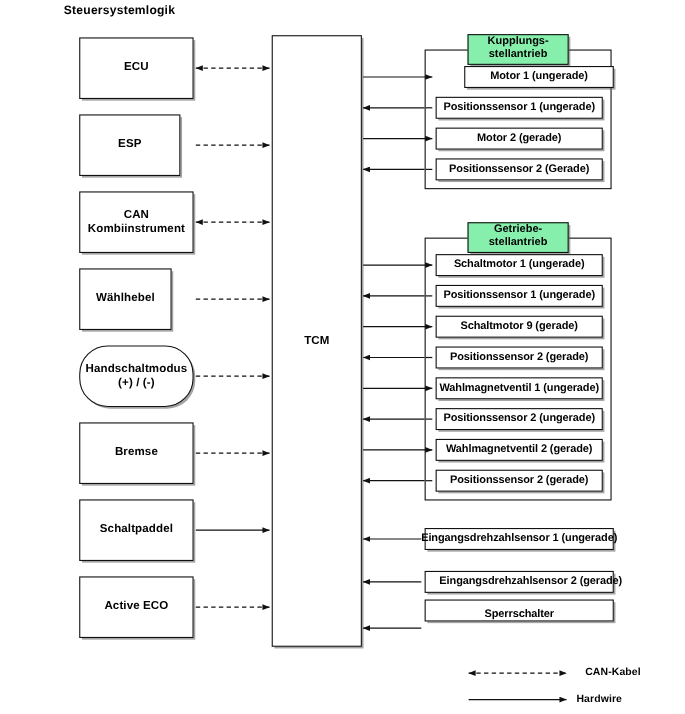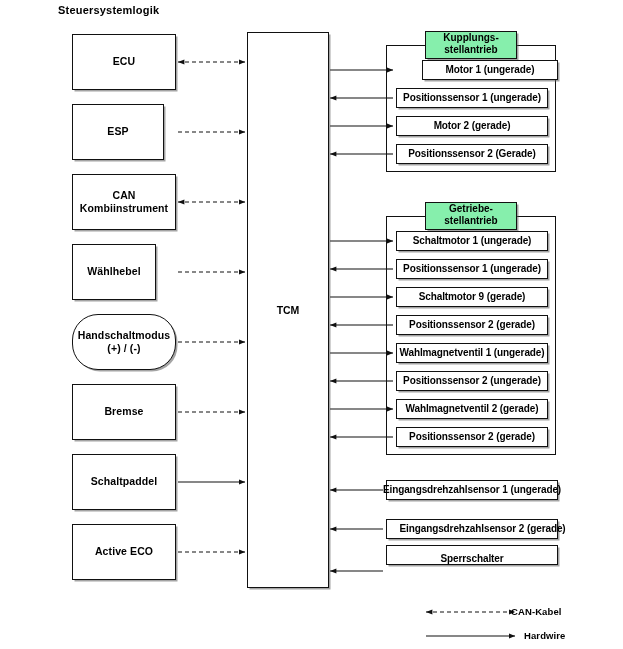--- a/index.html
+++ b/index.html
@@ -175,17 +175,17 @@
       <div class="box rbox" style="left: 386px; top: 545px; width: 172px; height: 20px; align-items: flex-end;">
         <span>Sperrschalter</span>
       </div>
     </div>
 
   <div id="legend">
     <svg width="200" height="44" viewBox="0 0 200 44" xmlns="http://www.w3.org/2000/svg">
       <line x1="6" y1="9" x2="95" y2="9" stroke="#111" stroke-width="1.1" stroke-dasharray="4,3" marker-end="url(#ar)" marker-start="url(#al)"></line>
       <line x1="6" y1="33" x2="95" y2="33" stroke="#111" stroke-width="1.1" marker-end="url(#ar)"></line>
     </svg>
-    <div class="legend-label" style="left:91px;top:3px;">CAN-Kabel</div>
+    <div class="legend-label" style="left:112px;top:3px;">CAN-Kabel</div>
     <div class="legend-label" style="left:104px;top:27px;">Hardwire</div>
   </div>
 
 </div>
 
 </body></html>

